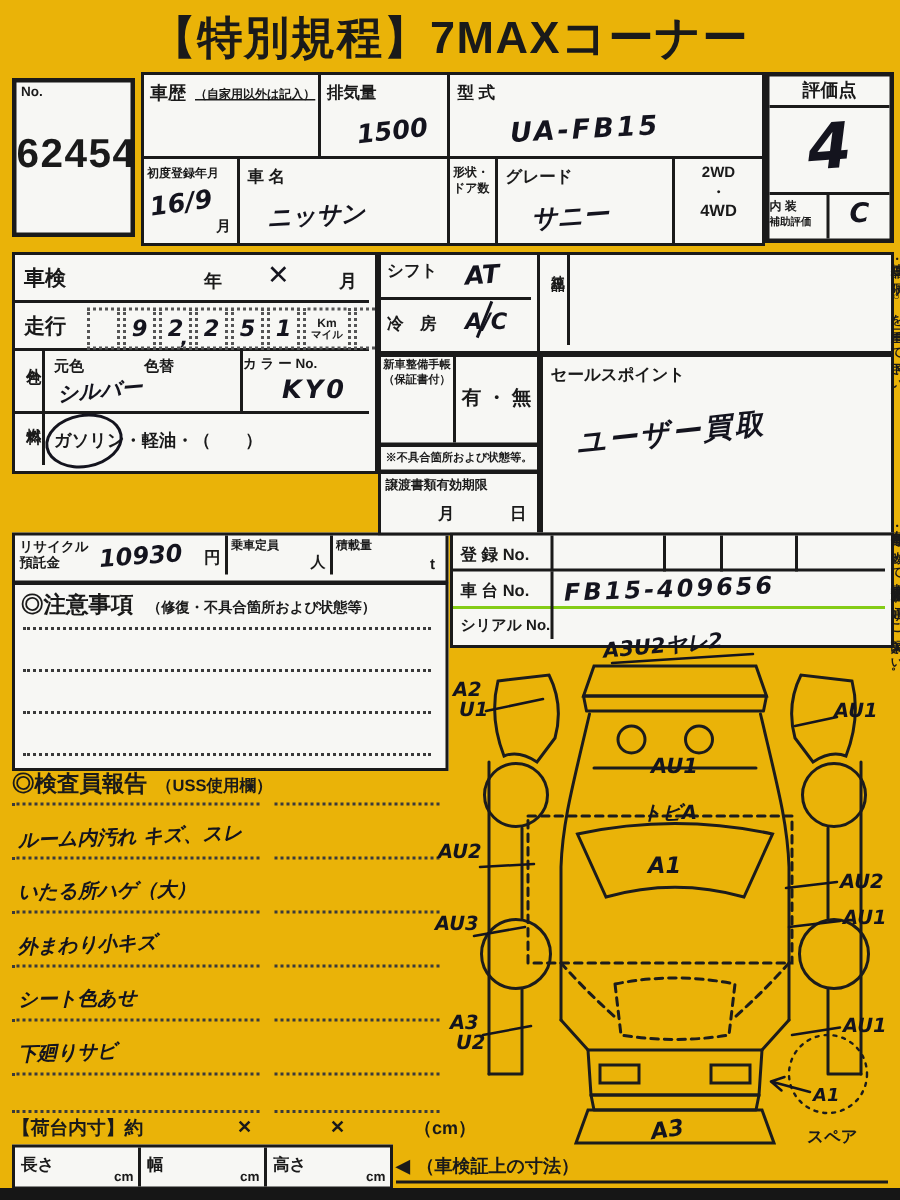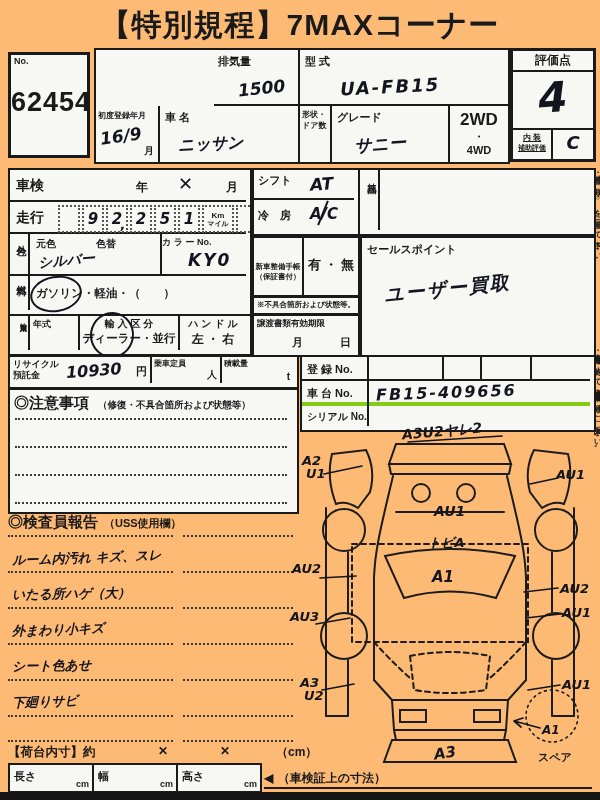--- a/index.html
+++ b/index.html
@@ -1,16 +1,16 @@
 <!DOCTYPE html>
 <html><head>
 <meta charset="utf-8">
 <style>
   html,body{margin:0;padding:0;background:#d8d8d6;}
-  .sheet{position:relative;width:600px;height:800px;background:#fdba74;
+  .sheet{position:relative;width:600px;height:800px;background:#eab308;
          font-family:"Liberation Sans",sans-serif;color:#1a1a1a;overflow:hidden;}
   .abs{position:absolute;}
   .b2{border:2px solid #1a1a1a;background:#f7f7f4;}
   .b3{border:3px solid #1a1a1a;background:#f7f7f4;}
   .lbl{font-weight:bold;}
   .hw{font-family:"DejaVu Sans",sans-serif;font-style:italic;color:#14141e;font-weight:bold;}
   .vstack{writing-mode:vertical-rl;text-orientation:upright;letter-spacing:1px;}
   .dotline{border-bottom:2px dotted #3a3a3a;}
   .dotcell{border:2px dotted #555;display:flex;align-items:center;justify-content:center;}
   .cell{position:absolute;box-sizing:border-box;}
@@ -28,20 +28,24 @@
 <div class="sheet">
 
   <div class="abs lbl" style="left:0;top:5px;width:600px;text-align:center;font-size:30px;letter-spacing:1px;">【特別規程】7MAXコーナー</div>
 
   <div class="abs b3" style="left:8px;top:52px;width:76px;height:100px;">
     <div class="abs lbl" style="left:3px;top:1px;font-size:9px;">No.</div>
     <div class="abs lbl" style="left:0;top:32px;width:100%;text-align:center;font-size:27px;letter-spacing:1px;">62454</div>
   </div>
 
   <div class="abs b2" style="left:94px;top:48px;width:412px;height:112px;">
+    <div class="cell" style="left:0;top:0;width:118px;height:56px;border-right:2px solid #1a1a1a;border-bottom:2px solid #1a1a1a;">
+      <span class="lbl" style="font-size:12px;position:absolute;left:4px;top:4px;">車歴</span>
+      <span class="lbl" style="font-size:8px;position:absolute;left:34px;top:7px;text-decoration:underline;">（自家用以外は記入）</span>
+    </div>
     <div class="cell" style="left:118px;top:0;width:86px;height:56px;border-right:2px solid #1a1a1a;border-bottom:2px solid #1a1a1a;">
       <span class="lbl" style="font-size:11px;position:absolute;left:4px;top:4px;">排気量</span>
       <span class="hw" style="font-size:17px;position:absolute;left:24px;top:28px;transform:rotate(-6deg);">1500</span>
     </div>
     <div class="cell" style="left:204px;top:0;width:208px;height:56px;border-bottom:2px solid #1a1a1a;">
       <span class="lbl" style="font-size:11px;position:absolute;left:5px;top:4px;">型 式</span>
       <span class="hw" style="font-size:18px;position:absolute;left:40px;top:26px;letter-spacing:2px;transform:rotate(-3deg);">UA-FB15</span>
     </div>
     <div class="cell" style="left:0;top:56px;width:64px;height:56px;border-right:2px solid #1a1a1a;">
       <span class="lbl" style="font-size:8px;position:absolute;left:2px;top:4px;">初度登録年月</span>
@@ -53,31 +57,31 @@
       <span class="hw" style="font-size:16px;position:absolute;left:18px;top:28px;transform:rotate(-3deg);">ニッサン</span>
     </div>
     <div class="cell" style="left:204px;top:56px;width:32px;height:56px;border-right:2px solid #1a1a1a;">
       <span class="lbl" style="font-size:8px;position:absolute;left:2px;top:3px;width:26px;">形状・ドア数</span>
     </div>
     <div class="cell" style="left:236px;top:56px;width:118px;height:56px;border-right:2px solid #1a1a1a;">
       <span class="lbl" style="font-size:11px;position:absolute;left:5px;top:4px;">グレード</span>
       <span class="hw" style="font-size:17px;position:absolute;left:22px;top:27px;transform:rotate(-4deg);">サニー</span>
     </div>
     <div class="cell" style="left:354px;top:56px;width:58px;height:56px;text-align:center;">
-      <div class="lbl" style="font-size:17px;margin-top:4px;">2WD</div>
+      <div class="lbl" style="font-size:10px;margin-top:4px;">2WD</div>
       <div class="lbl" style="font-size:10px;">・</div>
       <div class="lbl" style="font-size:11px;">4WD</div>
     </div>
   </div>
 
   <div class="abs b3" style="left:510px;top:48px;width:80px;height:108px;">
     <div style="height:19px;border-bottom:2px solid #1a1a1a;text-align:center;font-weight:bold;font-size:12px;line-height:19px;">評価点</div>
     <div class="hw" style="height:54px;text-align:center;font-size:42px;line-height:52px;transform:rotate(-4deg);">4</div>
     <div style="position:absolute;left:0;bottom:0;width:100%;height:29px;border-top:2px solid #1a1a1a;display:flex;">
-      <div style="width:38px;border-right:2px solid #1a1a1a;text-align:center;text-decoration:underline;">
+      <div style="width:38px;border-right:2px solid #1a1a1a;">
         <div class="lbl" style="font-size:8px;margin-top:2px;">内 装</div>
         <div class="lbl" style="font-size:7px;">補助評価</div>
       </div>
       <div class="hw" style="flex:1;text-align:center;font-size:18px;line-height:26px;">C</div>
     </div>
   </div>
 
   <div class="abs b2" style="left:8px;top:168px;width:240px;height:144px;">
 
     <div class="cell" style="left:0;top:0;width:236px;height:32px;border-bottom:2px solid #1a1a1a;">
@@ -116,35 +120,20 @@
       </div>
     </div>
 
     <div class="cell" style="left:0;top:106px;width:236px;height:34px;">
       <div class="cell vstack lbl" style="left:0;top:0;width:20px;height:34px;border-right:2px solid #1a1a1a;font-size:10px;padding:1px 0 0 4px;">燃料</div>
       <span class="lbl" style="font-size:11.5px;position:absolute;left:26px;top:10px;">ガソリン・軽油・（　　）</span>
       <div class="circ" style="left:20px;top:0;width:48px;height:32px;transform:rotate(-10deg);"></div>
     </div>
   </div>
 
-  <div class="abs b2" style="left:8px;top:314px;width:240px;height:38px;">
-    <div class="cell vstack lbl" style="left:0;top:0;width:20px;height:34px;border-right:2px solid #1a1a1a;font-size:7px;padding:1px 0 0 5px;">輸入車用</div>
-    <div class="cell" style="left:20px;top:0;width:50px;height:34px;border-right:2px solid #1a1a1a;">
-      <span class="lbl" style="font-size:9px;position:absolute;left:3px;top:2px;">年式</span>
-    </div>
-    <div class="cell" style="left:70px;top:0;width:100px;height:34px;border-right:2px solid #1a1a1a;text-align:center;">
-      <div class="lbl" style="font-size:10px;margin-top:1px;">輸 入 区 分</div>
-      <div class="lbl" style="font-size:11.5px;">ディーラー・並行</div>
-      <div class="circ" style="left:10px;top:-4px;width:40px;height:42px;transform:rotate(8deg);"></div>
-    </div>
-    <div class="cell" style="left:170px;top:0;width:66px;height:34px;text-align:center;">
-      <div class="lbl" style="font-size:10px;margin-top:1px;">ハ ン ド ル</div>
-      <div class="lbl" style="font-size:12px;">左 ・ 右</div>
-    </div>
-  </div>
 
   <div class="abs b2" style="left:8px;top:355px;width:287px;height:30px;">
     <div class="cell" style="left:0;top:0;width:142px;height:26px;border-right:2px solid #1a1a1a;">
       <div class="lbl" style="font-size:9px;position:absolute;left:3px;top:1px;">リサイクル</div>
       <div class="lbl" style="font-size:9px;position:absolute;left:3px;top:12px;">預託金</div>
       <span class="hw" style="font-size:16px;position:absolute;left:56px;top:4px;transform:rotate(-4deg);">10930</span>
       <span class="lbl" style="font-size:11px;position:absolute;right:3px;top:7px;">円</span>
     </div>
     <div class="cell" style="left:142px;top:0;width:70px;height:26px;border-right:2px solid #1a1a1a;">
       <span class="lbl" style="font-size:8px;position:absolute;left:2px;top:1px;">乗車定員</span>
@@ -201,21 +190,21 @@
       <span class="hw" style="font-size:15px;position:absolute;left:56px;top:5px;">A/C</span>
       <div class="abs" style="left:68px;top:0;width:2px;height:26px;background:#14141e;transform:rotate(22deg);"></div>
     </div>
   </div>
 
   <div class="abs b2" style="left:358px;top:168px;width:234px;height:64px;">
     <div class="cell vstack lbl" style="left:0;top:0;width:20px;height:60px;border-right:2px solid #1a1a1a;font-size:9px;padding:6px 0 0 4px;">純正品</div>
   </div>
 
   <div class="abs b2" style="left:252px;top:236px;width:104px;height:57px;display:flex;">
-    <div style="width:48px;border-right:2px solid #1a1a1a;padding-top:24px;text-align:center;">
+    <div style="width:48px;border-right:2px solid #1a1a1a;padding-top:0;text-align:center;">
       <div class="lbl" style="font-size:7.5px;">新車整備手帳</div>
       <div class="lbl" style="font-size:7.5px;">（保証書付）</div>
     </div>
     <div class="lbl" style="flex:1;text-align:center;font-size:13px;line-height:53px;">有 ・ 無</div>
   </div>
 
   <div class="abs b2" style="left:252px;top:296px;width:104px;height:15px;overflow:hidden;">
     <div class="lbl" style="font-size:7.5px;line-height:13px;text-align:center;white-space:nowrap;">※不具合箇所および状態等。</div>
   </div>
 
@@ -231,21 +220,21 @@
   </div>
 
   <div class="abs b2" style="left:300px;top:355px;width:292px;height:73px;">
     <div class="cell" style="left:0;top:0;width:288px;height:24px;border-bottom:2px solid #1a1a1a;">
       <span class="lbl" style="font-size:11px;position:absolute;left:5px;top:5px;">登 録 No.</span>
       <div class="abs" style="left:65px;top:0;width:2px;height:24px;background:#1a1a1a;"></div>
       <div class="abs" style="left:140px;top:0;width:2px;height:24px;background:#1a1a1a;"></div>
       <div class="abs" style="left:178px;top:0;width:2px;height:24px;background:#1a1a1a;"></div>
       <div class="abs" style="left:228px;top:0;width:2px;height:24px;background:#1a1a1a;"></div>
     </div>
-    <div class="cell" style="left:0;top:24px;width:288px;height:25px;border-bottom:4px solid #84cc16;">
+    <div class="cell" style="left:0;top:24px;width:288px;height:25px;border-bottom:2px solid #84cc16;">
       <span class="lbl" style="font-size:11px;position:absolute;left:5px;top:5px;">車 台 No.</span>
       <div class="abs" style="left:65px;top:0;width:2px;height:25px;background:#1a1a1a;"></div>
       <span class="hw" style="font-size:16px;position:absolute;left:74px;top:2px;letter-spacing:2px;transform:rotate(-2deg);">FB15-409656</span>
     </div>
     <div class="cell" style="left:0;top:49px;width:288px;height:20px;">
       <span class="lbl" style="font-size:10px;position:absolute;left:5px;top:4px;">シリアル No.</span>
       <div class="abs" style="left:65px;top:0;width:2px;height:20px;background:#1a1a1a;"></div>
     </div>
   </div>
 

